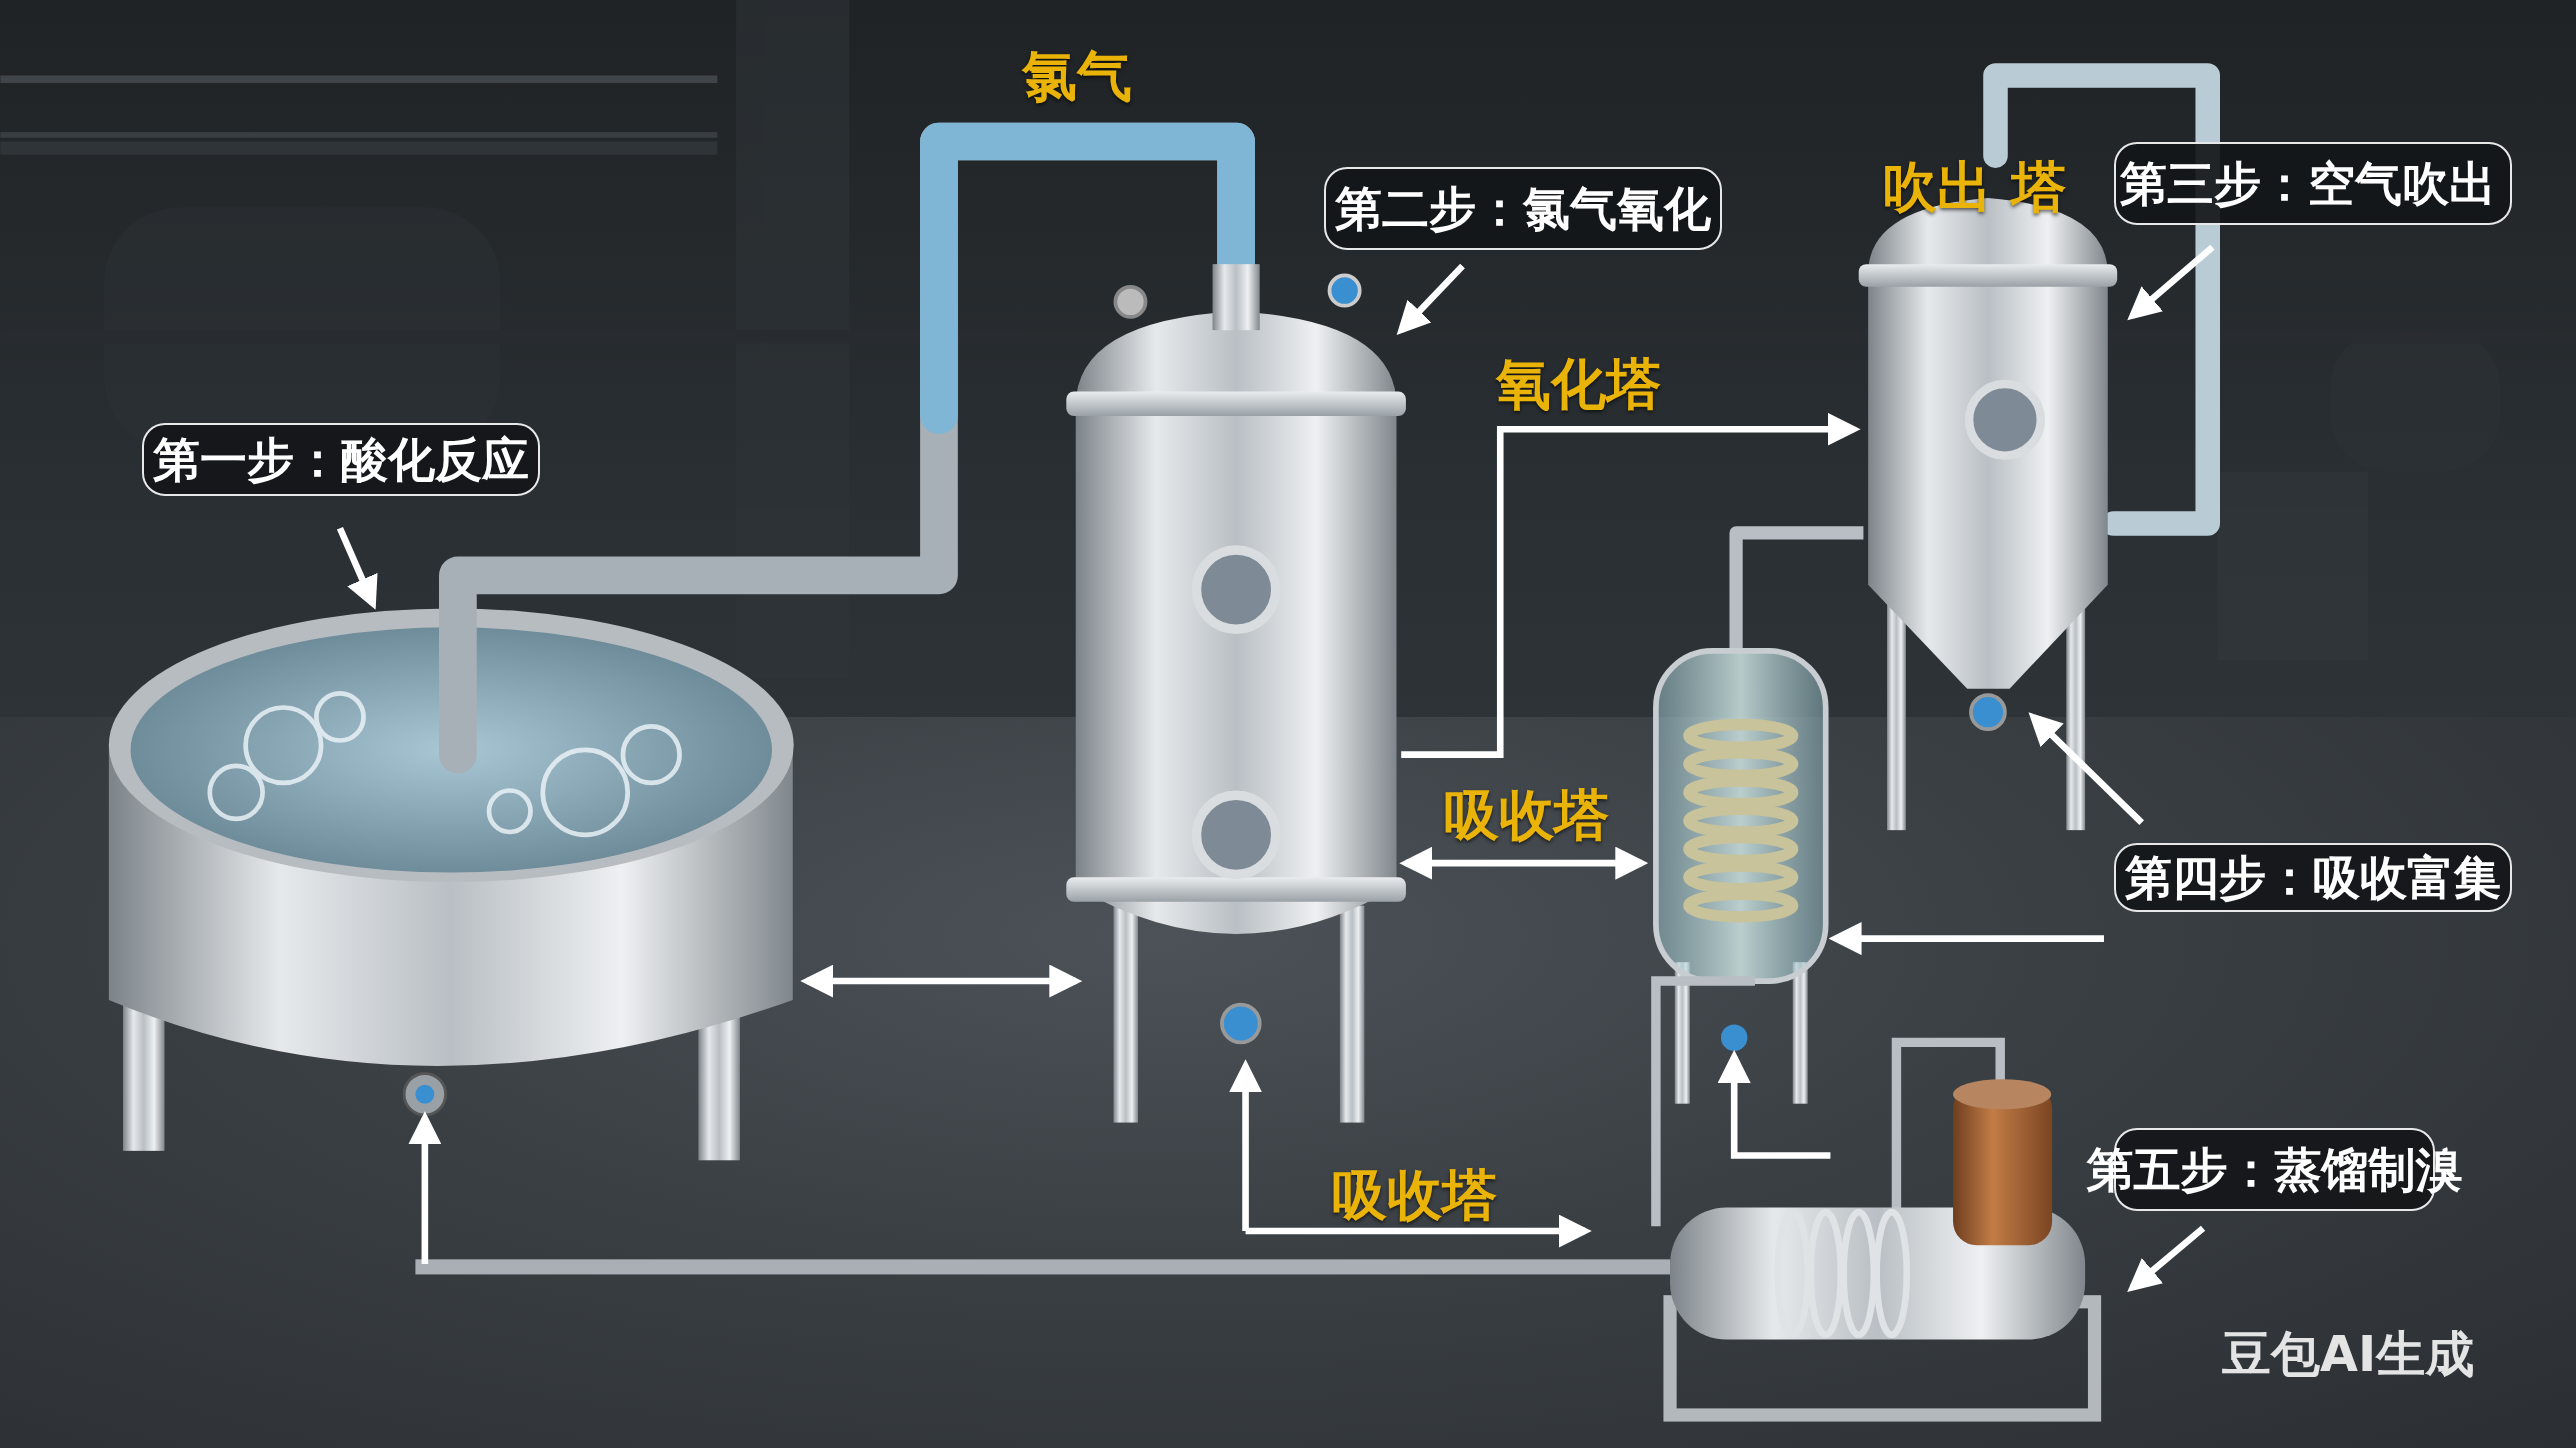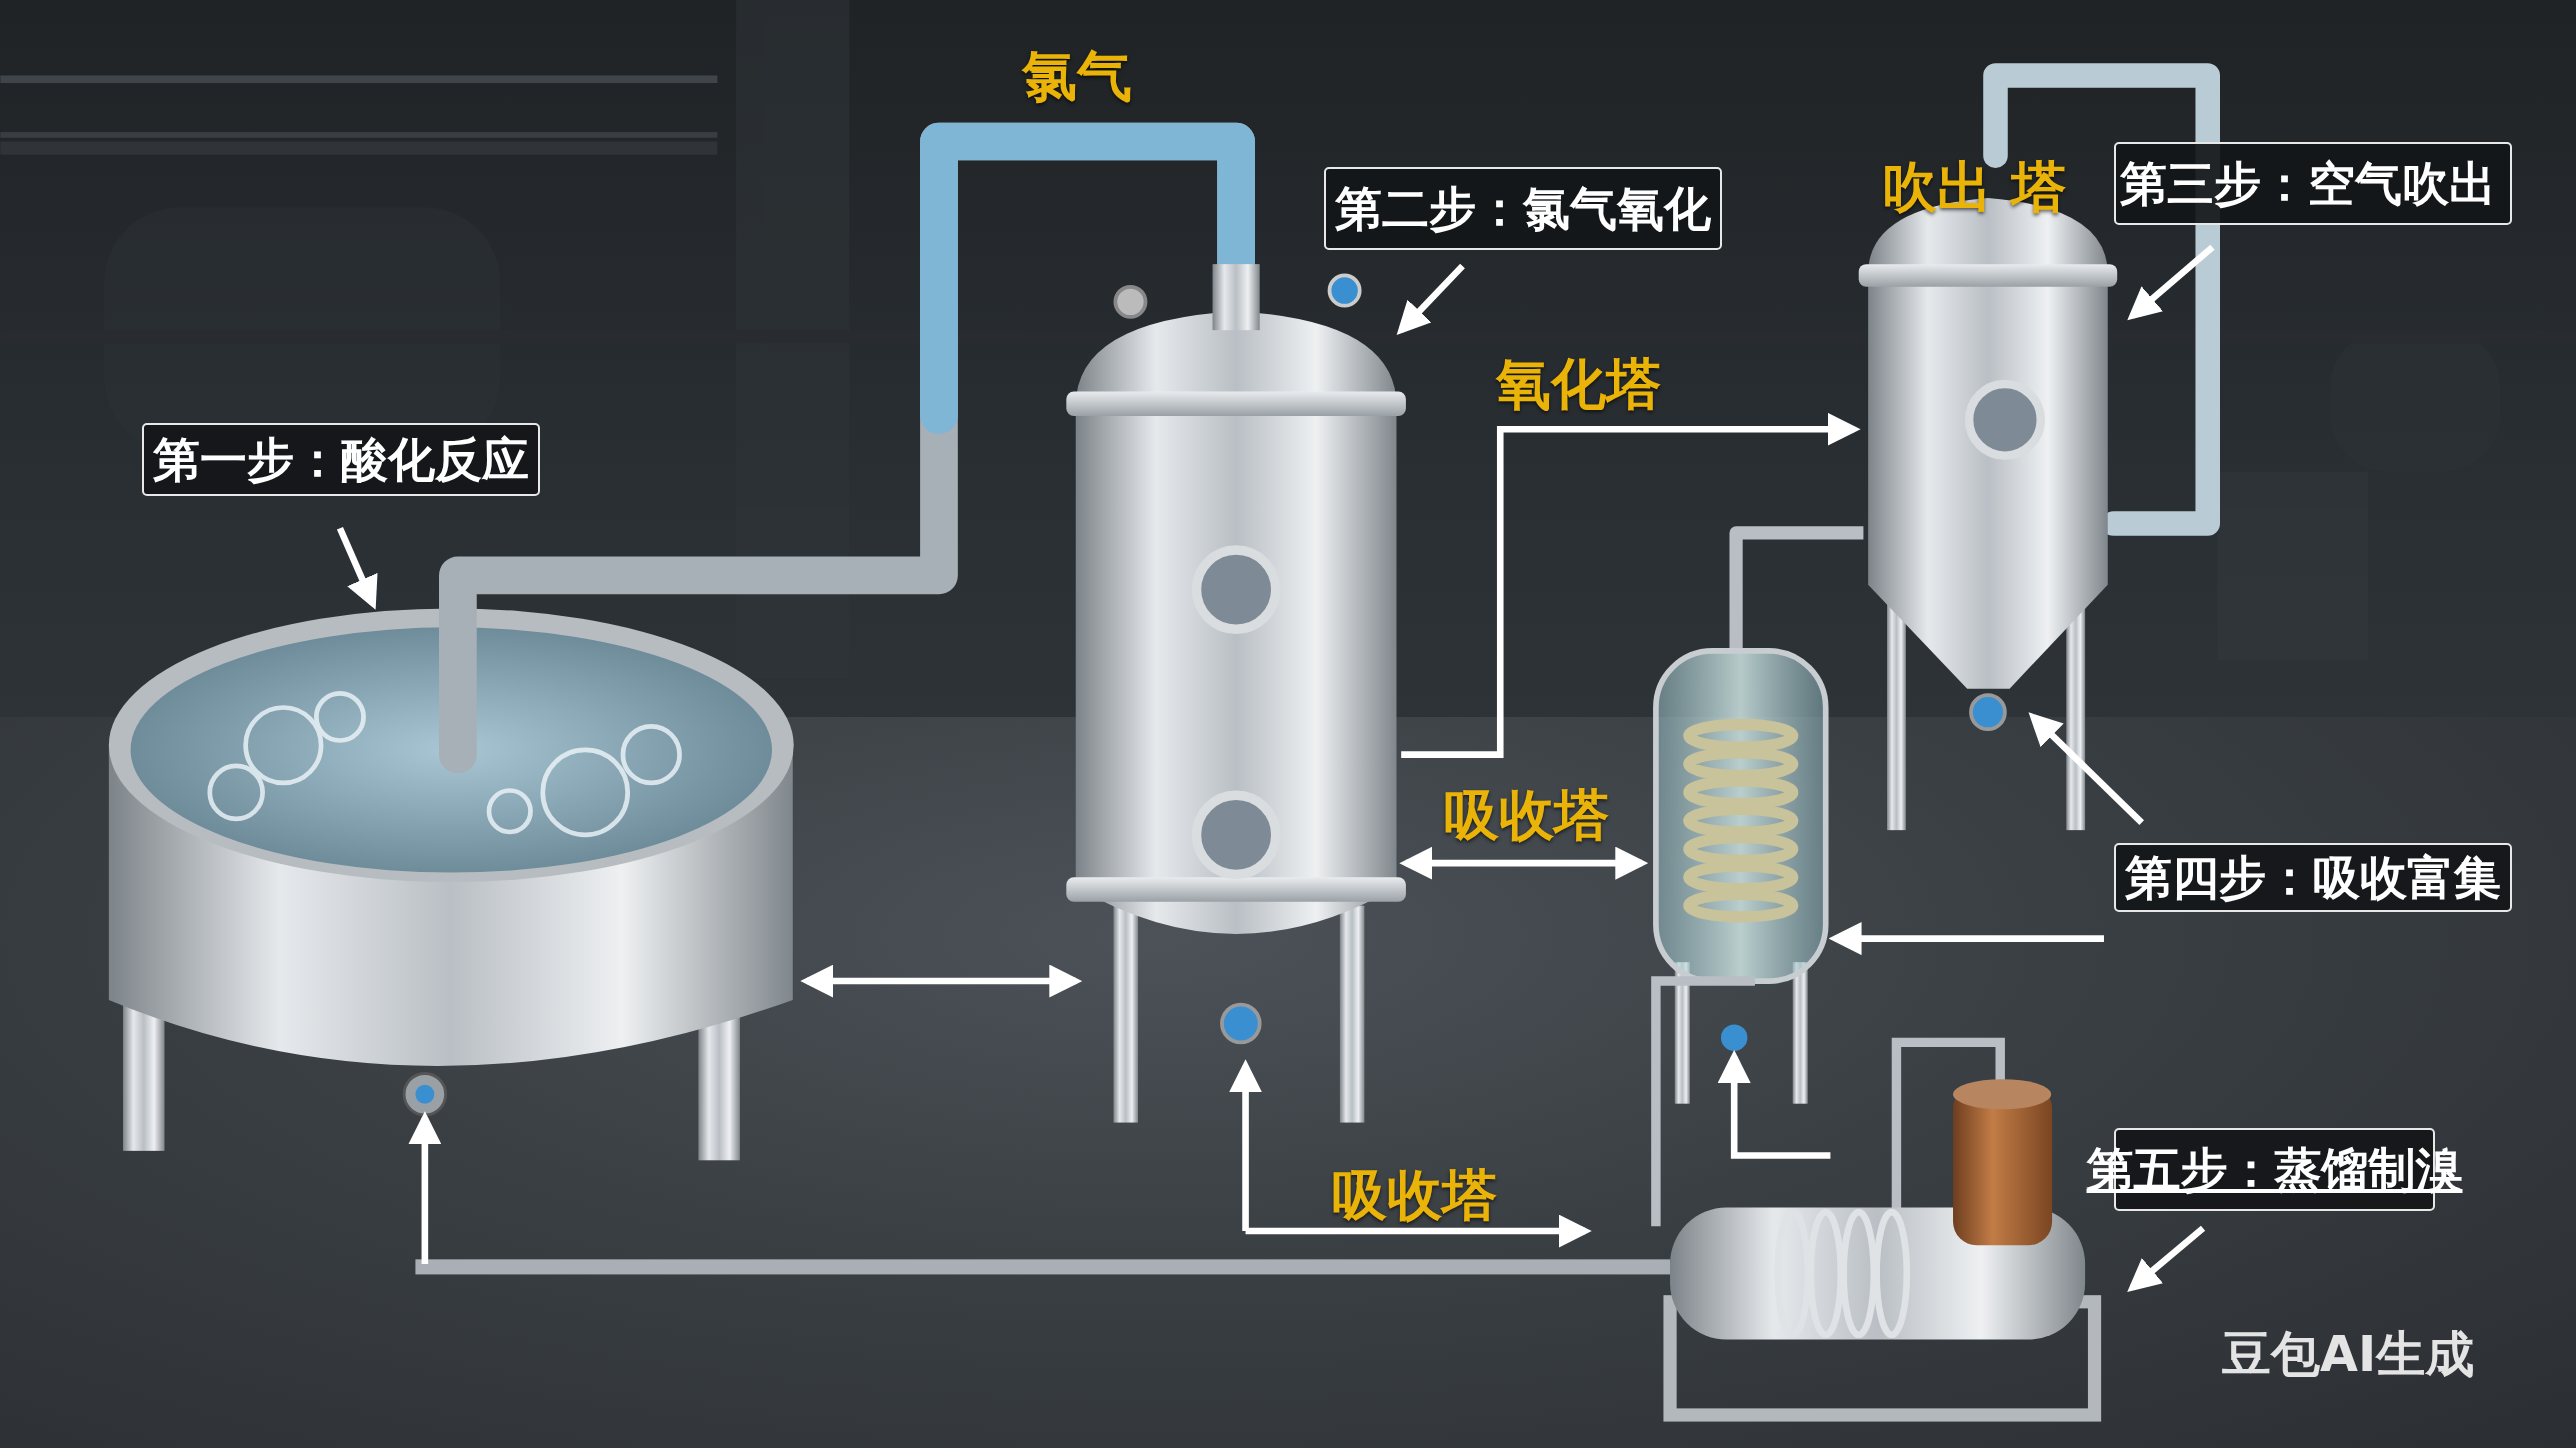--- a/index.html
+++ b/index.html
@@ -4,21 +4,21 @@
 <style>
   html,body{margin:0;padding:0;}
   body{width:2576px;height:1448px;overflow:hidden;position:relative;
     font-family:"DejaVu Sans","Liberation Sans",sans-serif;
     background:#23272b;}
   .scene{position:absolute;inset:0;}
   .wall{position:absolute;left:0;top:0;width:2576px;height:830px;
     background:linear-gradient(180deg,#1f2326 0%,#2a2f33 60%,#30353a 100%);}
   .floor{position:absolute;left:0;top:717px;width:2576px;height:731px;
     background:radial-gradient(ellipse at 45% 30%,#4c5257 0%,#3a3f44 45%,#2b2f33 100%);}
-  .label-box{position:absolute;border:2.8px solid #e8e8e8;border-radius:5px;
+  .label-box{position:absolute;border:2.8px solid #e8e8e8;border-radius:23px;
     background:rgba(20,22,24,0.92);color:#fff;font-weight:bold;
     font-size:47px;line-height:1;padding:9.4px 19px;white-space:nowrap;
     box-sizing:border-box;display:flex;align-items:center;justify-content:center;}
   .tag{position:absolute;color:#eab308;font-weight:bold;font-size:55px;line-height:1;white-space:nowrap;
     text-shadow:0 1.9px 3.8px rgba(0,0,0,0.6);}
   .watermark{position:absolute;color:#e4e4e4;font-weight:bold;font-size:49px;line-height:1;white-space:nowrap;}
   svg{position:absolute;left:0;top:0;}
 </style>
 </head>
 <body>
@@ -173,17 +173,17 @@
   <div class="tag" style="left:1022px;top:49px;">氯气</div>
   <div class="tag" style="left:1496px;top:357px;">氧化塔</div>
   <div class="tag" style="left:1882px;top:160px;">吹出 塔</div>
   <div class="tag" style="left:1444px;top:788px;">吸收塔</div>
   <div class="tag" style="left:1332px;top:1168px;">吸收塔</div>
 
   <div class="label-box" style="left:142px;top:423px;width:398px;height:73px;">第一步：酸化反应</div>
   <div class="label-box" style="left:1324px;top:167px;width:398px;height:83px;">第二步：氯气氧化</div>
   <div class="label-box" style="left:2114px;top:142px;width:398px;height:83px;padding-left:9px;">第三步：空气吹出</div>
   <div class="label-box" style="left:2114px;top:843px;width:398px;height:69px;">第四步：吸收富集</div>
-  <div class="label-box" style="left:2114px;top:1128px;width:321px;height:83px;text-decoration:underline;">第五步：蒸馏制溴</div>
+  <div class="label-box" style="left:2114px;top:1128px;width:321px;height:83px;">第五步：蒸馏制溴</div>
 
   <div class="watermark" style="left:2222px;top:1330px;">豆包AI生成</div>
 </div>
 
 
 </body></html>

